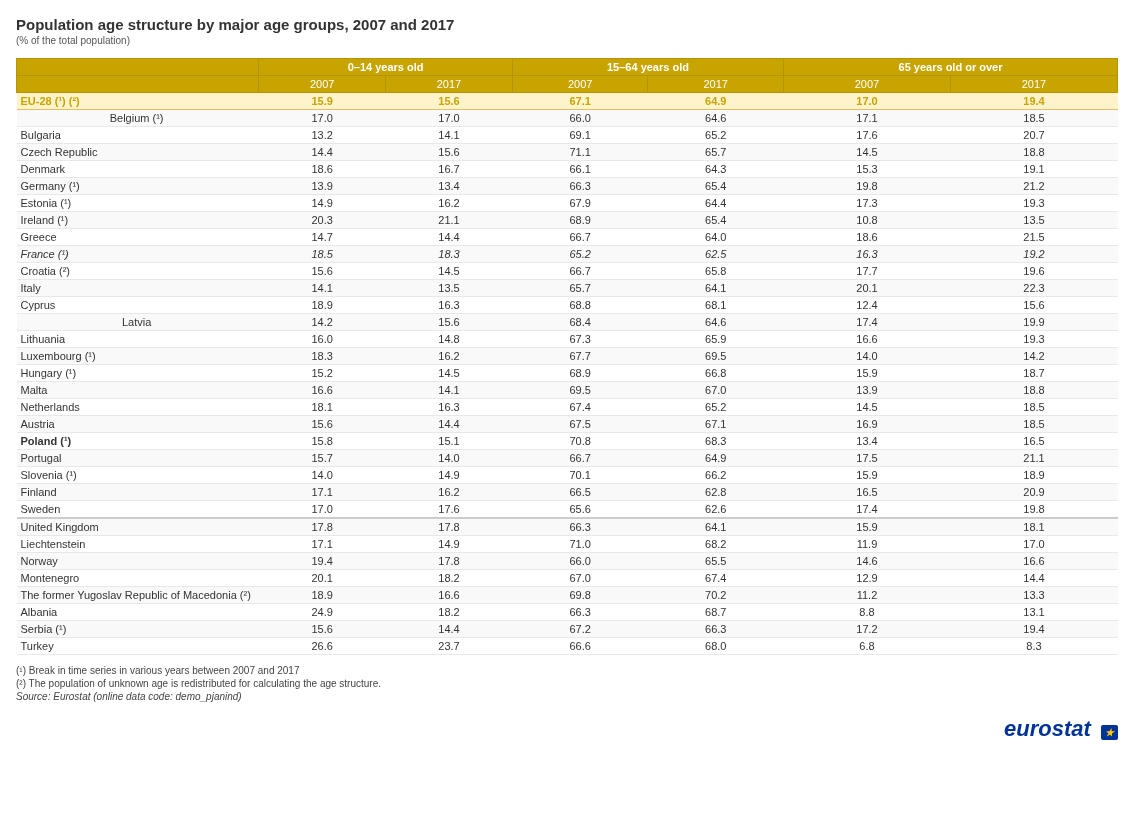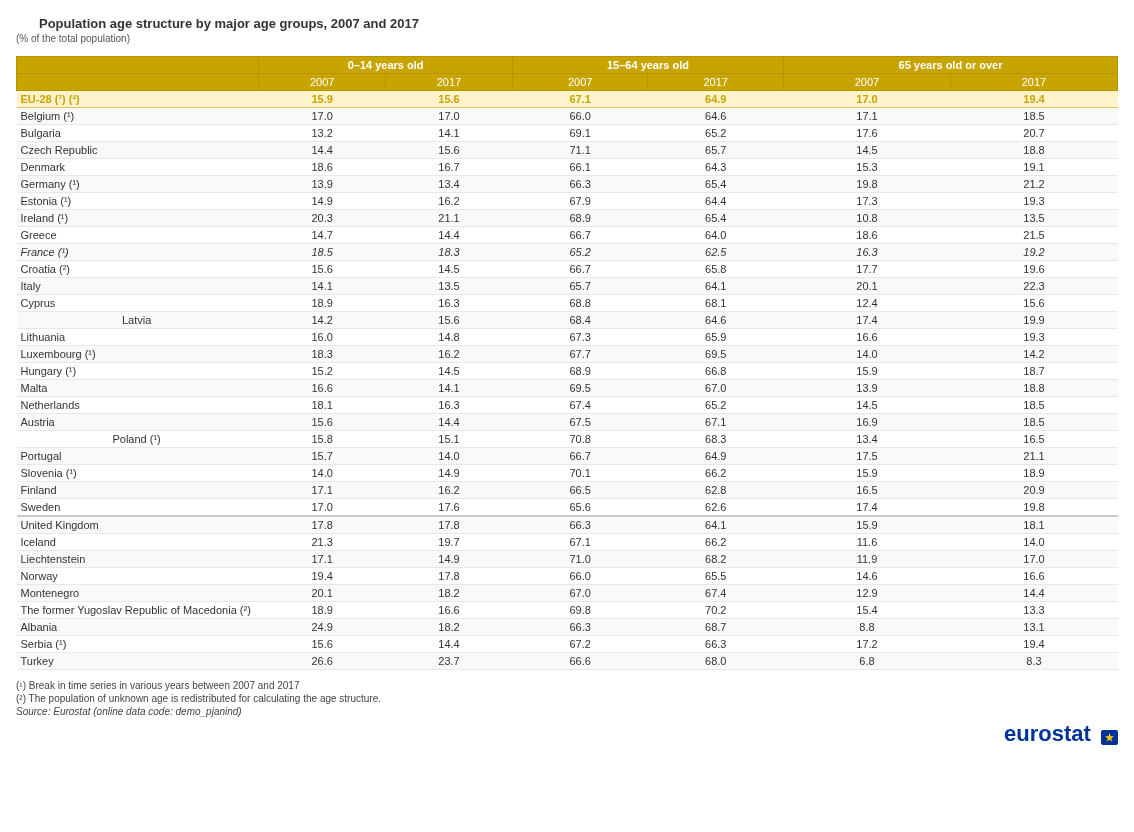--- a/index.html
+++ b/index.html
@@ -5,25 +5,24 @@
     * { margin: 0; padding: 0; box-sizing: border-box; }
     body {
       font-family: Arial, sans-serif;
       font-size: 11px;
       background: #fff;
       color: #333;
       padding: 16px;
       width: 1134px;
     }
     .page-title {
-      font-size: 13px;
+      font-size: 15px;
       font-weight: bold;
       margin-bottom: 2px;
       color: #333;
-      margin-left: 23px;
     }
     .page-subtitle {
       font-size: 10px;
       color: #555;
       margin-bottom: 12px;
     }
     table {
       width: 100%;
       border-collapse: collapse;
       font-size: 11px;
@@ -75,22 +74,23 @@
     .footnotes p {
       margin-bottom: 2px;
     }
     .footnotes .source {
       font-style: italic;
     }
     .eurostat-logo {
       text-align: right;
       font-size: 22px;
       color: #003399;
+      font-style: italic;
       font-weight: bold;
-      margin-top: 4px;
+      margin-top: 14px;
     }
     .eurostat-flag {
       display: inline-block;
       background: #003399;
       color: #ffcc00;
       font-size: 10px;
       padding: 2px 4px;
       border-radius: 2px;
       margin-left: 4px;
     }
@@ -123,21 +123,21 @@
   <tr class="eu-row">
         <td style="text-align:left; padding-left:4px; ">EU-28 (¹) (²)</td>
         <td style="">15.9</td>
         <td style="">15.6</td>
         <td style="">67.1</td>
         <td style="">64.9</td>
         <td style="">17.0</td>
         <td style="">19.4</td>
       </tr>
       <tr class="data-row">
-        <td style="text-align:left; padding-left:4px; ">Belgium (¹)</td>
+        <td style="text-align:center; padding-left:4px; ">Belgium (¹)</td>
         <td style="">17.0</td>
         <td style="">17.0</td>
         <td style="">66.0</td>
         <td style="">64.6</td>
         <td style="">17.1</td>
         <td style="">18.5</td>
       </tr>
       <tr class="data-row">
         <td style="text-align:left; padding-left:4px; ">Bulgaria</td>
         <td style="">13.2</td>
@@ -294,21 +294,21 @@
       <tr class="data-row">
         <td style="text-align:left; padding-left:4px; ">Austria</td>
         <td style="">15.6</td>
         <td style="">14.4</td>
         <td style="">67.5</td>
         <td style="">67.1</td>
         <td style="">16.9</td>
         <td style="">18.5</td>
       </tr>
       <tr class="data-row">
-        <td style="text-align:center; padding-left:4px; ">Poland (¹)</td>
+        <td style="text-align:left; padding-left:4px;font-weight:bold; ">Poland (¹)</td>
         <td style="">15.8</td>
         <td style="">15.1</td>
         <td style="">70.8</td>
         <td style="">68.3</td>
         <td style="">13.4</td>
         <td style="">16.5</td>
       </tr>
       <tr class="data-row">
         <td style="text-align:left; padding-left:4px; ">Portugal</td>
         <td style="">15.7</td>
@@ -348,29 +348,20 @@
       <tr class="data-row separator-row">
         <td style="text-align:left; padding-left:4px; ">United Kingdom</td>
         <td style="">17.8</td>
         <td style="">17.8</td>
         <td style="">66.3</td>
         <td style="">64.1</td>
         <td style="">15.9</td>
         <td style="">18.1</td>
       </tr>
       <tr class="data-row">
-        <td style="text-align:left; padding-left:4px; ">Iceland</td>
-        <td style="">21.3</td>
-        <td style="">19.7</td>
-        <td style="">67.1</td>
-        <td style="">66.2</td>
-        <td style="">11.6</td>
-        <td style="">14.0</td>
-      </tr>
-      <tr class="data-row">
         <td style="text-align:left; padding-left:4px; ">Liechtenstein</td>
         <td style="">17.1</td>
         <td style="">14.9</td>
         <td style="">71.0</td>
         <td style="">68.2</td>
         <td style="">11.9</td>
         <td style="">17.0</td>
       </tr>
       <tr class="data-row">
         <td style="text-align:left; padding-left:4px; ">Norway</td>
@@ -389,21 +380,21 @@
         <td style="">67.4</td>
         <td style="">12.9</td>
         <td style="">14.4</td>
       </tr>
       <tr class="data-row">
         <td style="text-align:left; padding-left:4px; ">The former Yugoslav Republic of Macedonia (²)</td>
         <td style="">18.9</td>
         <td style="">16.6</td>
         <td style="">69.8</td>
         <td style="">70.2</td>
-        <td style="">15.4</td>
+        <td style="">11.2</td>
         <td style="">13.3</td>
       </tr>
       <tr class="data-row">
         <td style="text-align:left; padding-left:4px; ">Albania</td>
         <td style="">24.9</td>
         <td style="">18.2</td>
         <td style="">66.3</td>
         <td style="">68.7</td>
         <td style="">8.8</td>
         <td style="">13.1</td>

